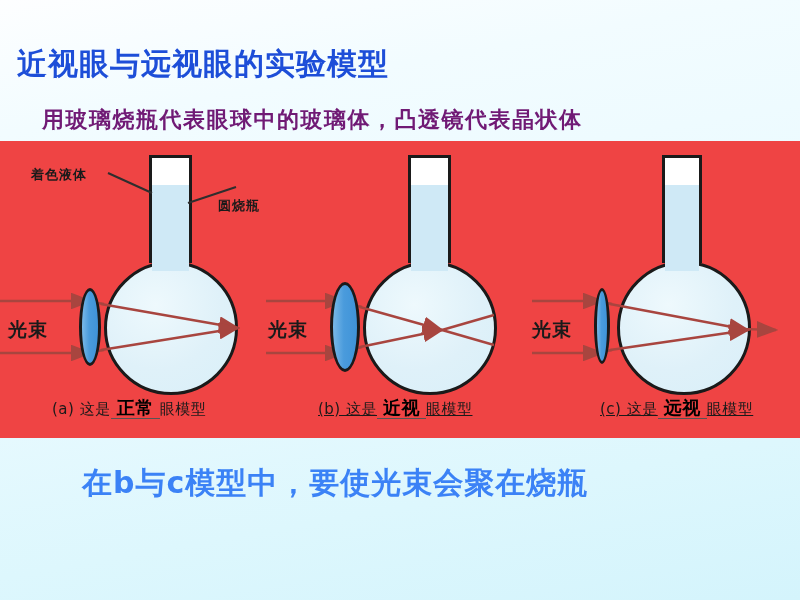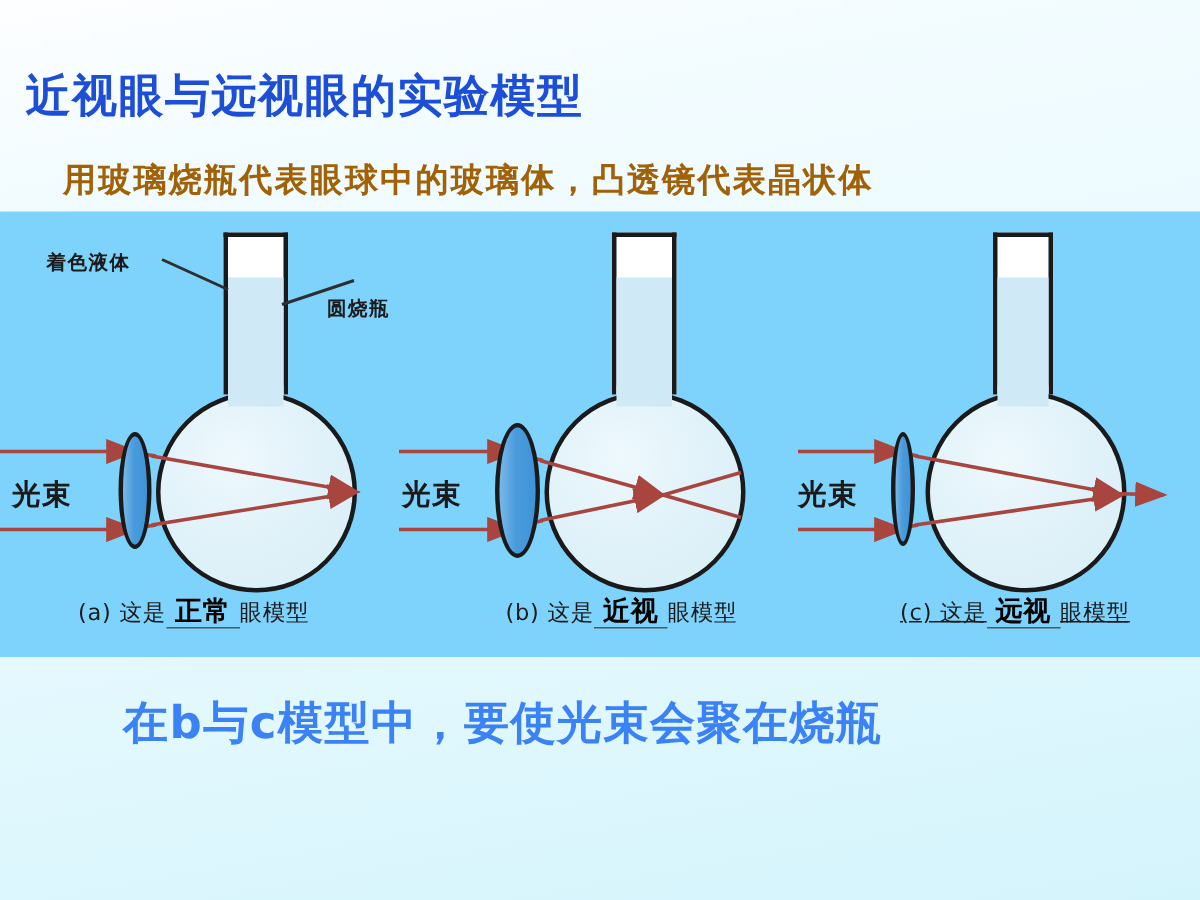--- a/index.html
+++ b/index.html
@@ -13,28 +13,28 @@
 
   
   .title-main{
     position:absolute;left:17px;top:44px;
     font-size:30px;font-weight:bold;color:#1d4ed8;
     letter-spacing:1px;white-space:nowrap;
     font-family:"DejaVu Sans","Liberation Sans",sans-serif;
   }
   .title-sub{
     position:absolute;left:42px;top:105px;
-    font-size:22px;font-weight:bold;color:#a16207;
+    font-size:22px;font-weight:bold;color:#701a75;
     letter-spacing:1.5px;white-space:nowrap;
   }
 
   
   .panel{
     position:absolute;left:0px;top:141px;width:800px;height:297px;
-    background:#7dd3fc;
+    background:#ef4444;
   }
 
   
   .flask-group{position:absolute;top:0;width:266px;height:262px;}
   .fg-a{left:0px;}
   .fg-b{left:266px;}
   .fg-c{left:532px;}
 
   .neck{
     position:absolute;border:3px solid #1a1a1a;border-bottom:none;
@@ -73,21 +73,21 @@
   .caption{
     position:absolute;font-size:15px;color:#1a1a1a;white-space:nowrap;
     letter-spacing:0.5px;
   }
   .caption .blank{
     color:#000000;font-weight:bold;font-size:18px;
     border-bottom:1.5px solid #555;padding:0 6px 0 6px;
     display:inline-block;line-height:1.05;
   }
   .cap-a{left:52px;top:399px;}
-  .cap-b{left:337px;top:399px;}
+  .cap-b{left:318px;top:399px;text-decoration:underline;}
   .cap-c{left:600px;top:399px;text-decoration:underline;}
 
   
   .question{
     position:absolute;left:24px;top:462px;width:760px;
     font-size:30px;font-weight:bold;color:#3b82f6;
     line-height:1.42;letter-spacing:1px;
   }
   .question .l1{display:block;padding-left:58px;}
   .question .l2{display:block;}

